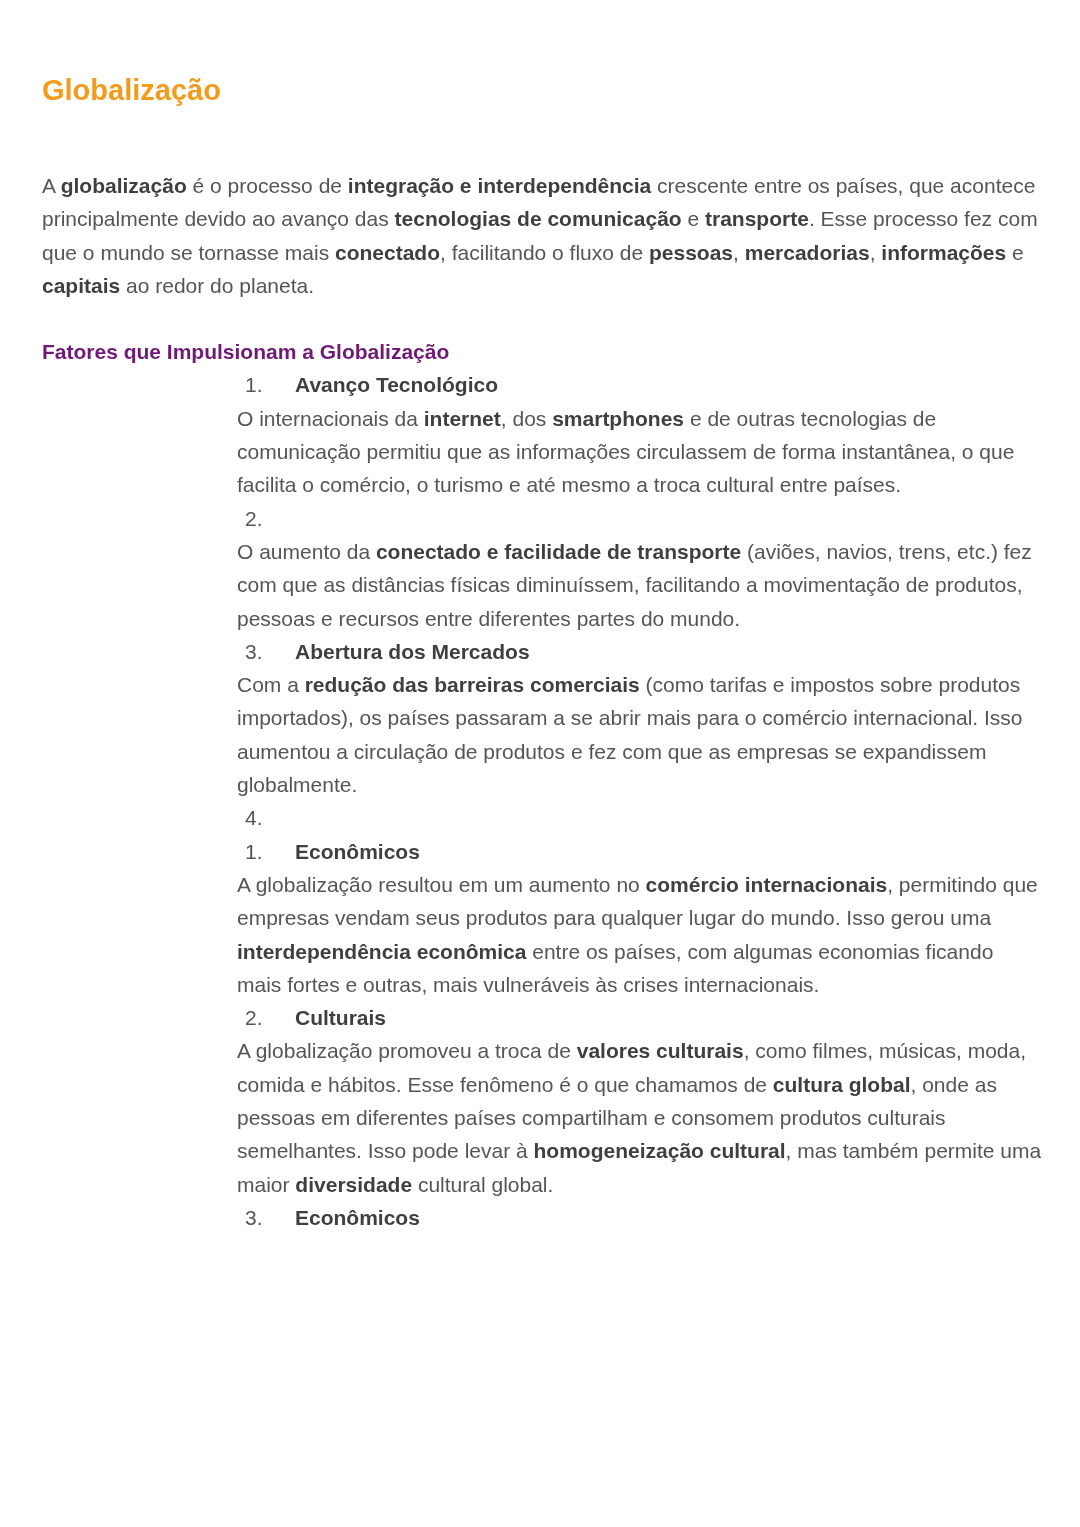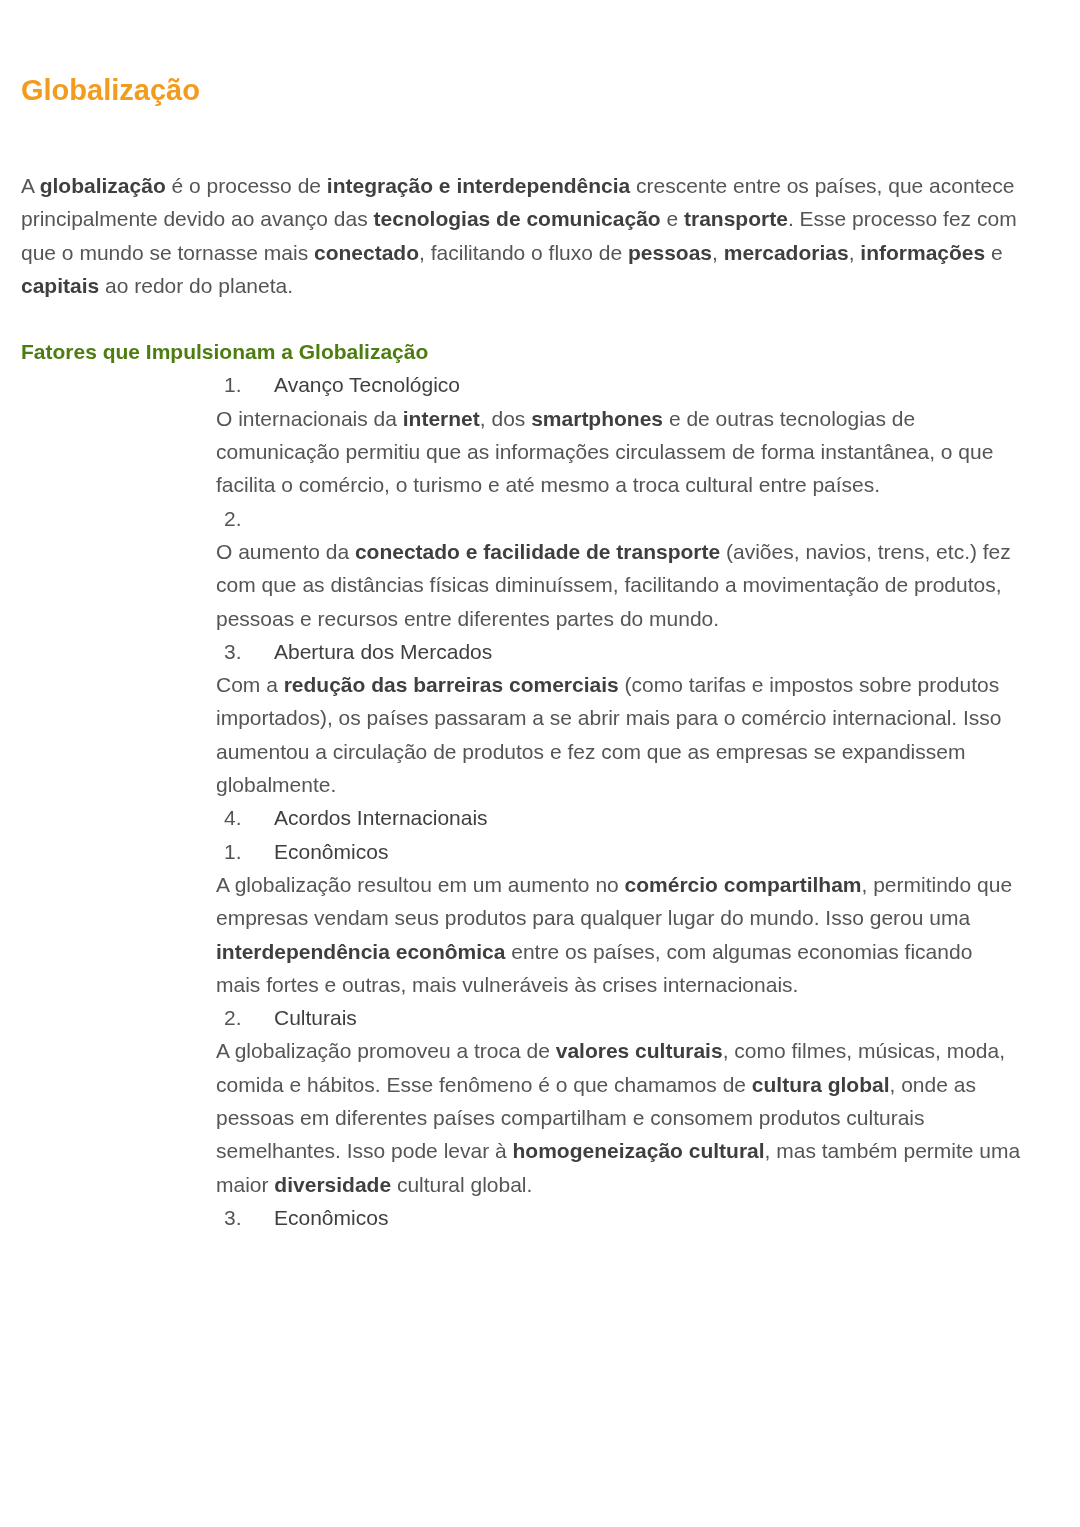--- a/index.html
+++ b/index.html
@@ -1,40 +1,40 @@
 <!DOCTYPE html>
 <html><head>
 <meta charset="utf-8">
 <style>
   html, body { margin: 0; padding: 0; background: #ffffff; }
   body {
     width: 1080px; height: 1527px; overflow: hidden;
     font-family: "Liberation Sans", "DejaVu Sans", sans-serif;
     color: #555555;
   }
-  .page { position: relative; padding: 72px 42px 0 21px; }
+  .page { position: relative; padding: 72px 42px 0 42px; }
   .title {
     font-size: 29px; font-weight: bold; color: #F29B1D;
     margin: 0; line-height: 36px;
   }
   .intro {
     margin-top: 61px; font-size: 21px; line-height: 33.3px; color: #555555;
     width: 1000px;
   }
   b, .b { color: #3f3f3f; font-weight: bold; }
   .section-heading {
-    font-size: 21px; line-height: 33.3px; font-weight: bold; color: #4d7c0f;
+    font-size: 21px; line-height: 33.3px; font-weight: bold; color: #701a75;
     margin-top: 33px;
   }
   .list { margin-left: 195px; width: 805px; }
   .item-head {
     font-size: 21px; line-height: 33.3px; display: flex;
   }
   .item-num { width: 58px; padding-left: 8px; box-sizing: border-box; color: #555555; }
-  .item-title { font-weight: normal; color: #3f3f3f; }
+  .item-title { font-weight: bold; color: #3f3f3f; }
   .item-body { font-size: 21px; line-height: 33.3px; color: #555555; }
 </style>
 </head>
 <body>
 
 <div class="page">
   <h1 class="title" style="color: rgb(242, 155, 29);">Globalização</h1>
 
   <p class="intro"><span>A </span><b>globalização</b><span> é o processo de </span><b>integração e interdependência</b><span> crescente entre os países, que acontece principalmente devido ao avanço das </span><b>tecnologias de comunicação</b><span> e </span><b>transporte</b><span>. Esse processo fez com que o mundo se tornasse mais </span><b>conectado</b><span>, facilitando o fluxo de </span><b>pessoas</b><span>, </span><b>mercadorias</b><span>, </span><b>informações</b><span> e </span><b>capitais</b><span> ao redor do planeta.</span></p>
 
@@ -57,34 +57,33 @@
       <div>
         <div class="item-head">
           <span class="item-num">3.</span>
           <span class="item-title">Abertura dos Mercados</span>
         </div>
         <div class="item-body"><span>Com a </span><b>redução das barreiras comerciais</b><span> (como tarifas e impostos sobre produtos importados), os países passaram a se abrir mais para o comércio internacional. Isso aumentou a circulação de produtos e fez com que as empresas se expandissem globalmente.</span></div>
       </div>
       <div>
         <div class="item-head">
           <span class="item-num">4.</span>
-          <span class="item-title">Acordos Internacionais</span>
         </div>
       </div>
     </div>
   </div>
 
   <div>
     <div class="list">
       <div>
         <div class="item-head">
           <span class="item-num">1.</span>
           <span class="item-title">Econômicos</span>
         </div>
-        <div class="item-body"><span>A globalização resultou em um aumento no </span><b>comércio compartilham</b><span>, permitindo que empresas vendam seus produtos para qualquer lugar do mundo. Isso gerou uma </span><b>interdependência econômica</b><span> entre os países, com algumas economias ficando mais fortes e outras, mais vulneráveis às crises internacionais.</span></div>
+        <div class="item-body"><span>A globalização resultou em um aumento no </span><b>comércio internacionais</b><span>, permitindo que empresas vendam seus produtos para qualquer lugar do mundo. Isso gerou uma </span><b>interdependência econômica</b><span> entre os países, com algumas economias ficando mais fortes e outras, mais vulneráveis às crises internacionais.</span></div>
       </div>
       <div>
         <div class="item-head">
           <span class="item-num">2.</span>
           <span class="item-title">Culturais</span>
         </div>
         <div class="item-body"><span>A globalização promoveu a troca de </span><b>valores culturais</b><span>, como filmes, músicas, moda, comida e hábitos. Esse fenômeno é o que chamamos de </span><b>cultura global</b><span>, onde as pessoas em diferentes países compartilham e consomem produtos culturais semelhantes. Isso pode levar à </span><b>homogeneização cultural</b><span>, mas também permite uma maior </span><b>diversidade</b><span> cultural global.</span></div>
       </div>
       <div>
         <div class="item-head">

